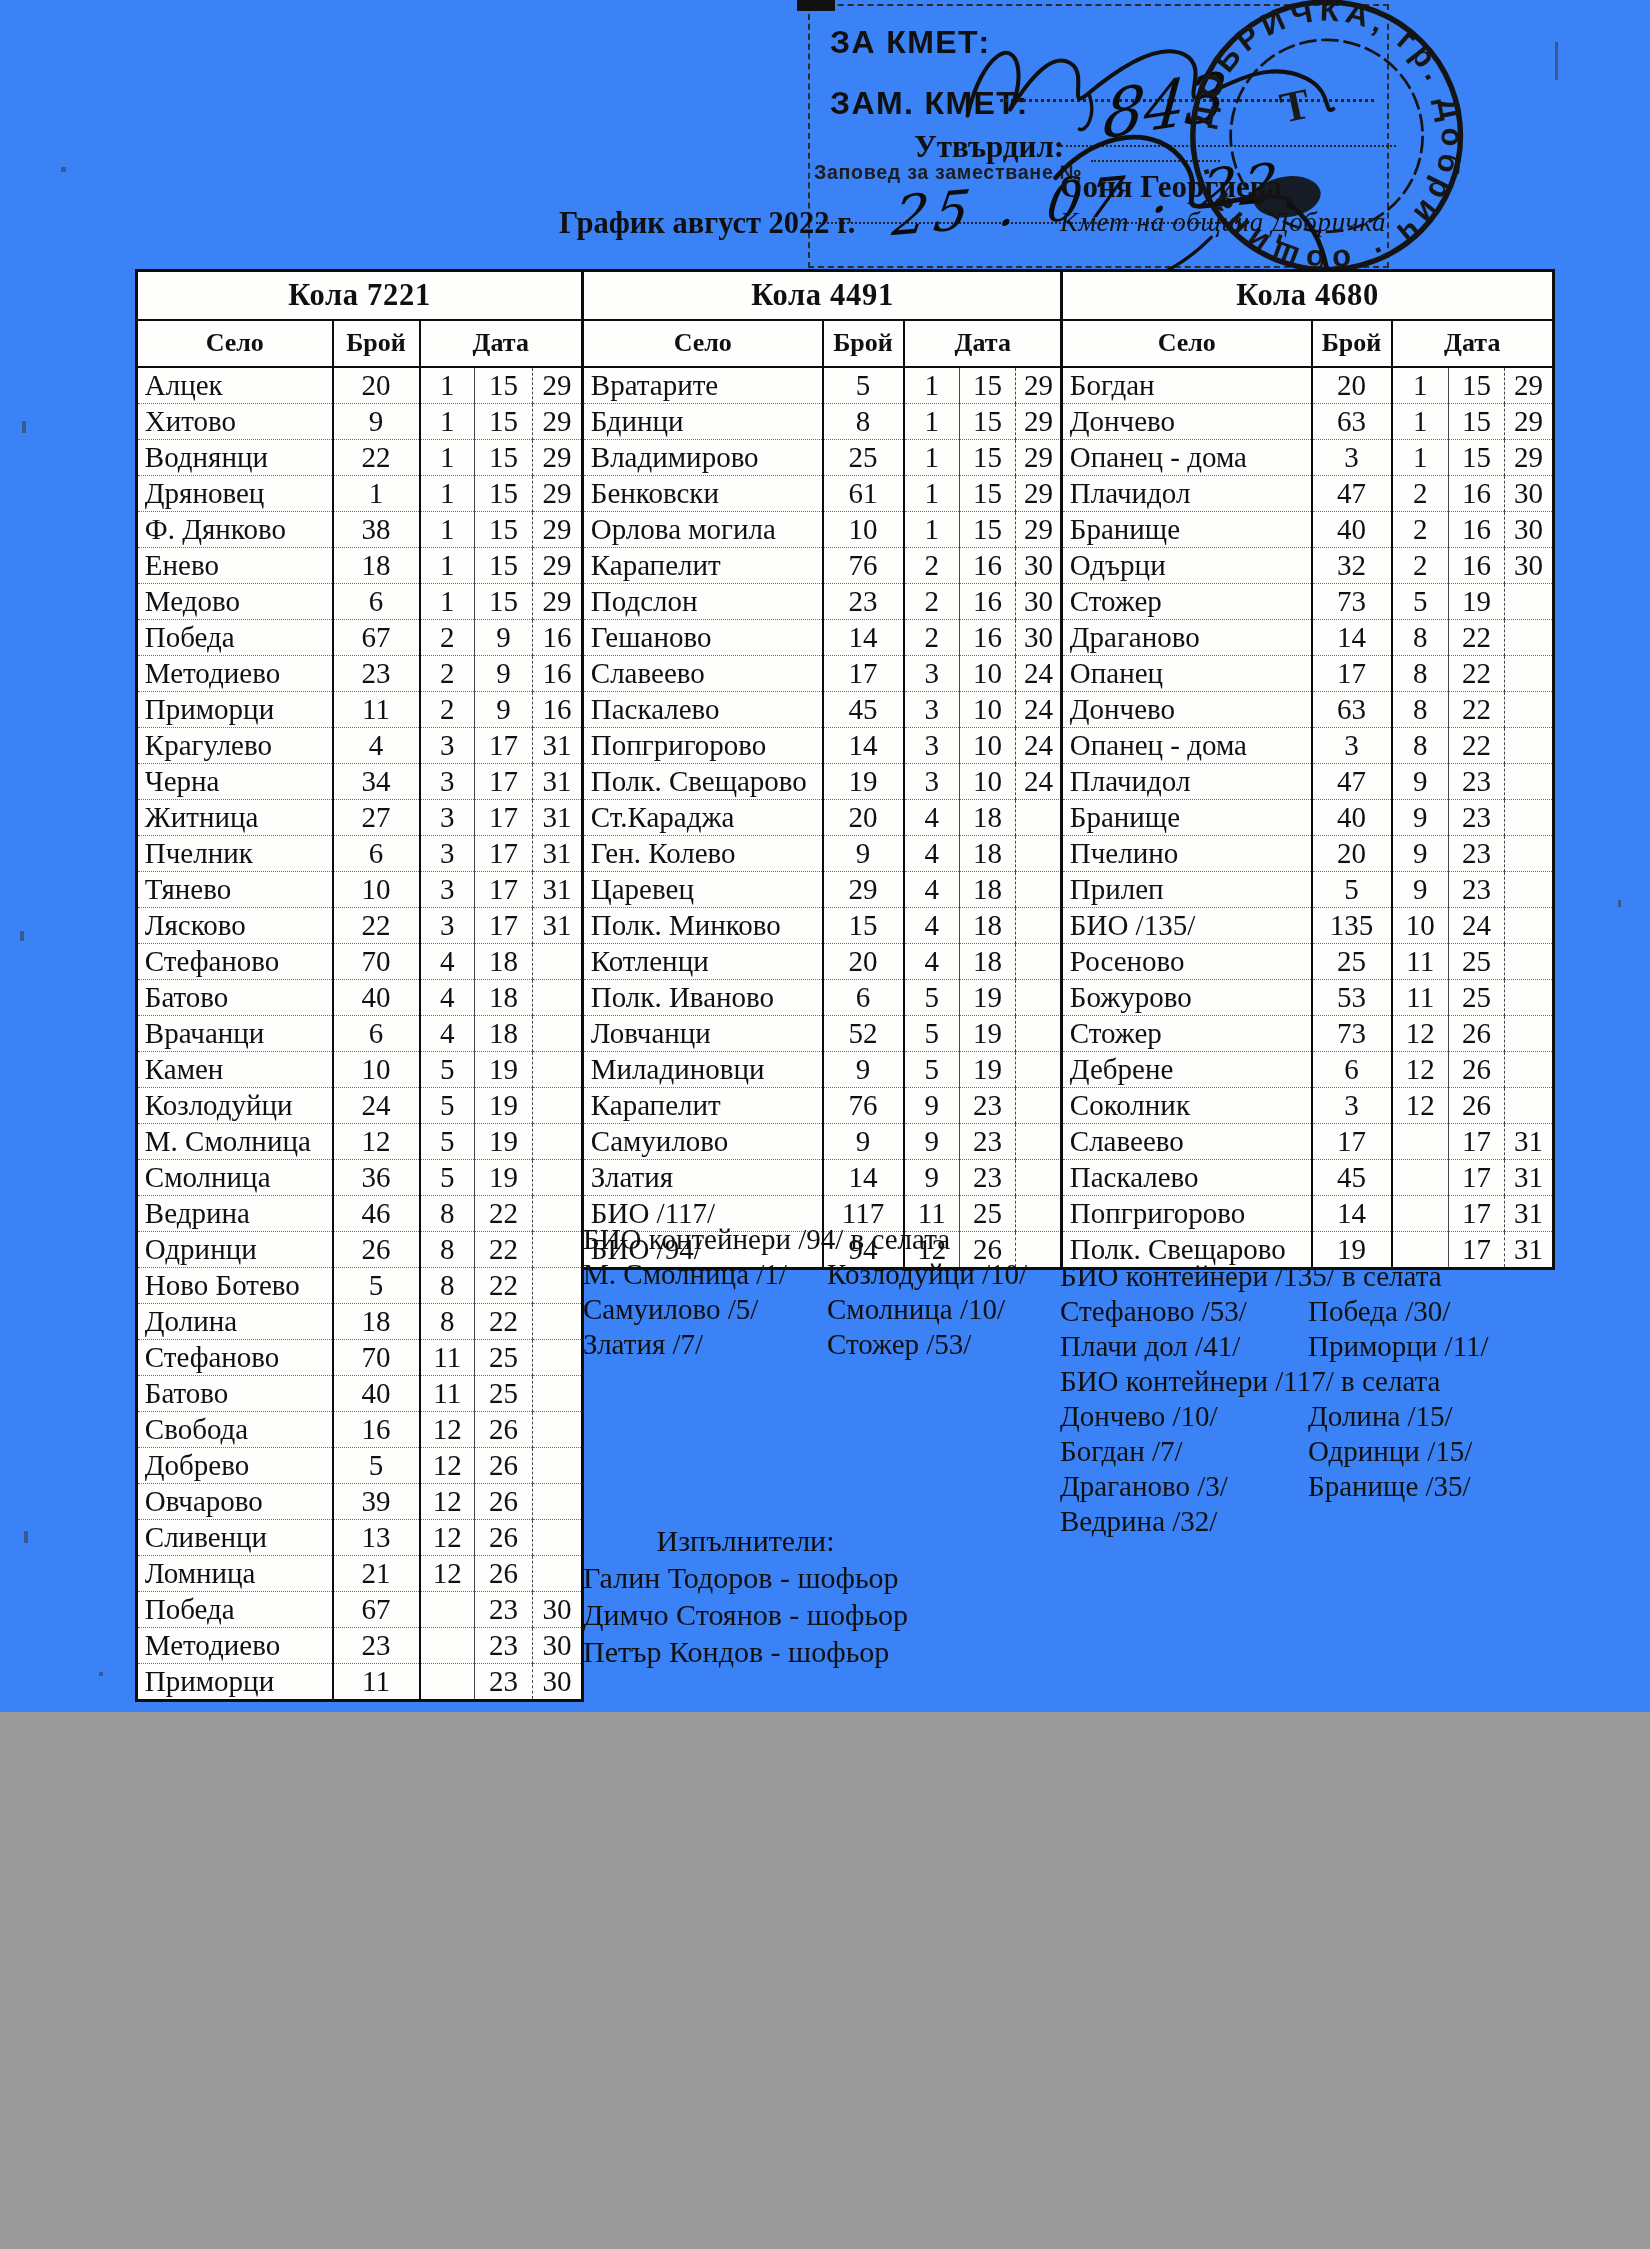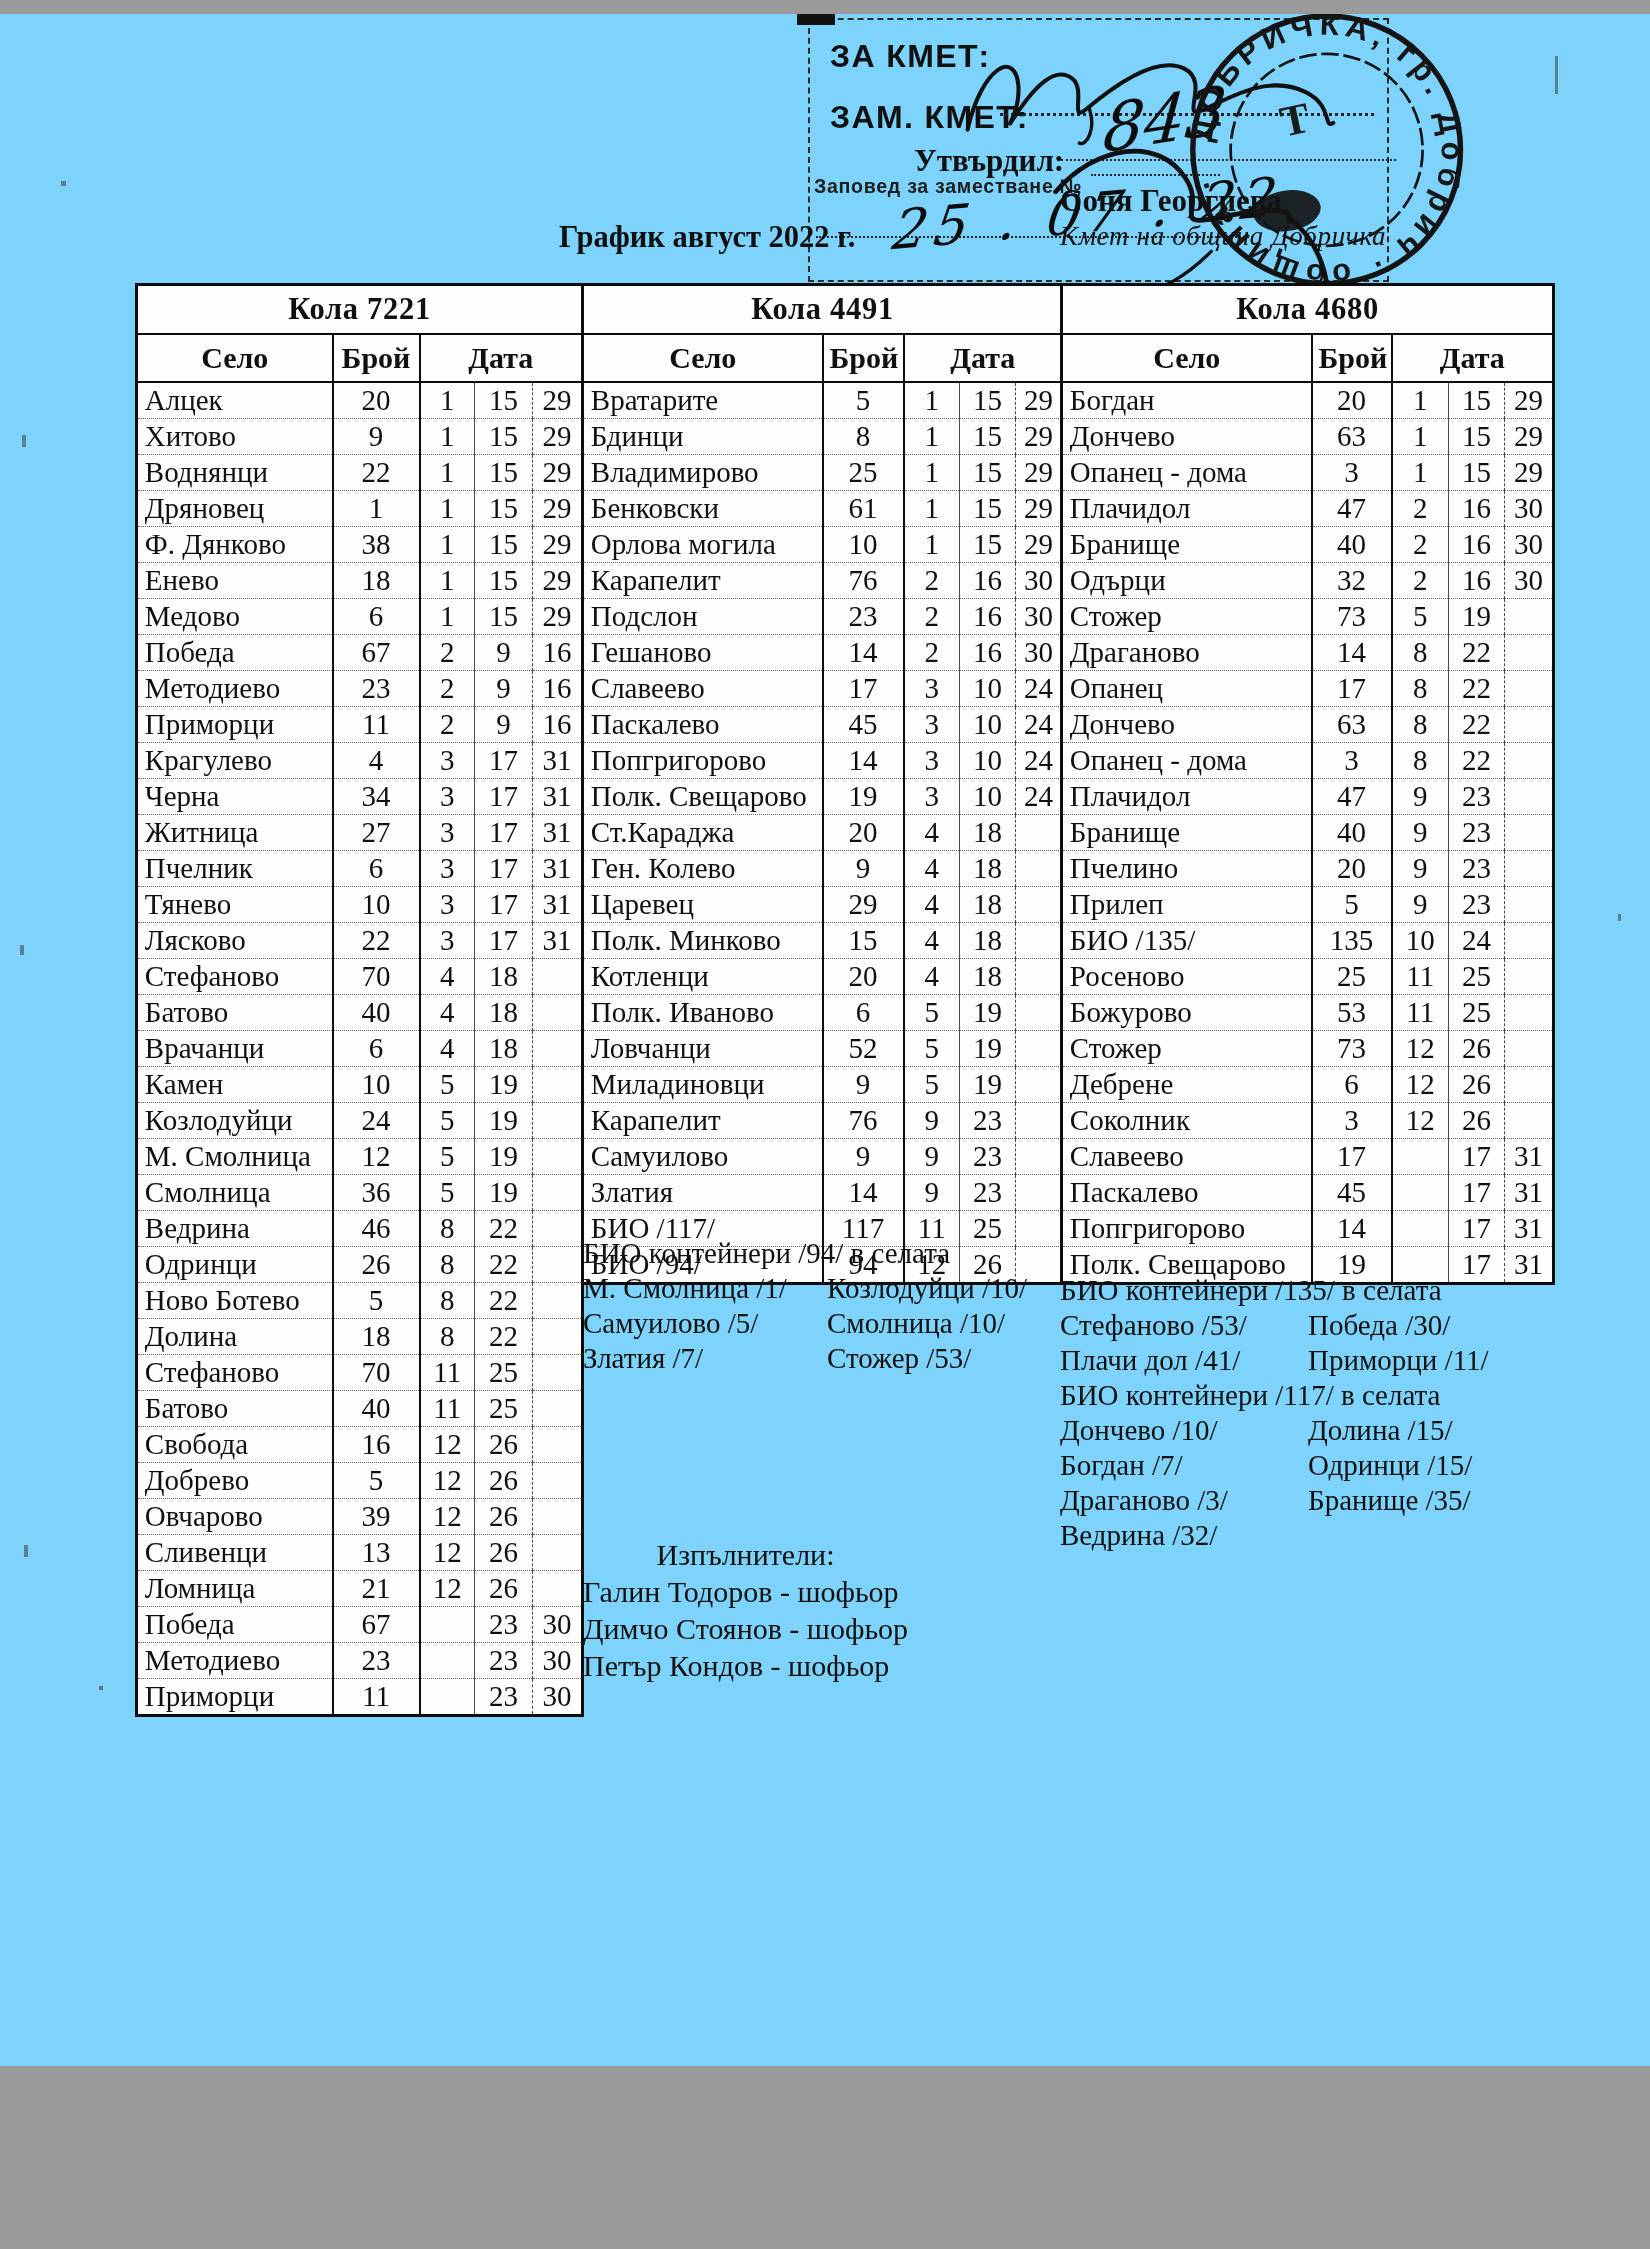--- a/index.html
+++ b/index.html
@@ -1,18 +1,18 @@
 <!DOCTYPE html>
 <html style="font-size:10.8px"><head>
 <meta charset="utf-8">
 <style>
   html,body{margin:0;padding:0;background:#9a9a9a;}
   .page{
-    position:relative; width:1651px; height:2052px; margin:14px auto;
-    background:#7dd3fc; overflow:hidden; color:#101010;
+    position:relative; width:1651px; height:1712px; margin:0 auto;
+    background:#3b82f6; overflow:hidden; color:#101010;
     font-family:"Liberation Serif", serif;
   }
   
   .stampbox{position:absolute; left:808px; top:4.1px; width:577px; height:260px;
     border:2px dashed #2b2b2b;}
   .sb-l1{position:absolute; left:830px; top:24.4px; font:bold 32px "Liberation Sans",sans-serif; letter-spacing:1.4px;}
   .sb-l2{position:absolute; left:830px; top:85px; font:bold 32px "Liberation Sans",sans-serif; letter-spacing:1.4px;}
   .leader{position:absolute; border-bottom:3.4px dotted #222; height:0;}
   .sb-order{position:absolute; left:814px; top:161px; font:bold 19.6px "Liberation Sans",sans-serif; color:#1d1d1d; letter-spacing:0.7px;}
   .hw{position:absolute; font-style:italic; color:#0c0c0c; white-space:nowrap;
@@ -30,21 +30,21 @@
   .seal-stroke{fill:none; stroke:#141414;}
   .sigsvg{left:981px; top:102px;}
   .sig{fill:none; stroke:#101010; stroke-linecap:round;}
   
   .tgroup{position:absolute; top:269px;}
   table.sched{border-collapse:collapse; table-layout:fixed; width:100%;
     font-size:29px; background:#fefefc;}
   table.sched{border:3.4px solid #0c0c0c;}
   .sched thead th{border:2.7px solid #0c0c0c; font-weight:bold; padding:6px; text-align:center;}
   .sched tr.car th{height:34px; font-size:30.5px; letter-spacing:0.7px;}
-  .sched tr.sub th{height:32.5px; font-size:30px;}
+  .sched tr.sub th{height:32.5px; font-size:26px;}
   .sched tbody td{height:35px; padding:0; border-top:1.4px dotted #6d6d6d; overflow:hidden; white-space:nowrap;}
   .sched tbody td.village{border-right:2.7px solid #0c0c0c; padding-left:6.8px;}
   .sched tbody td.count{border-right:2.7px solid #0c0c0c; text-align:center;}
   .sched tbody td.d1{border-right:1.4px solid #4a4a4a; text-align:center;}
   .sched tbody td.d2{border-right:1.4px dashed #4a4a4a; text-align:center;}
   .sched tbody td.d3{text-align:center;}
   
   .notes{position:absolute; font-size:29px; white-space:nowrap;}
   .nl{height:35px; line-height:35px;}
   .n2 .l{display:inline-block; min-width:244px;}

